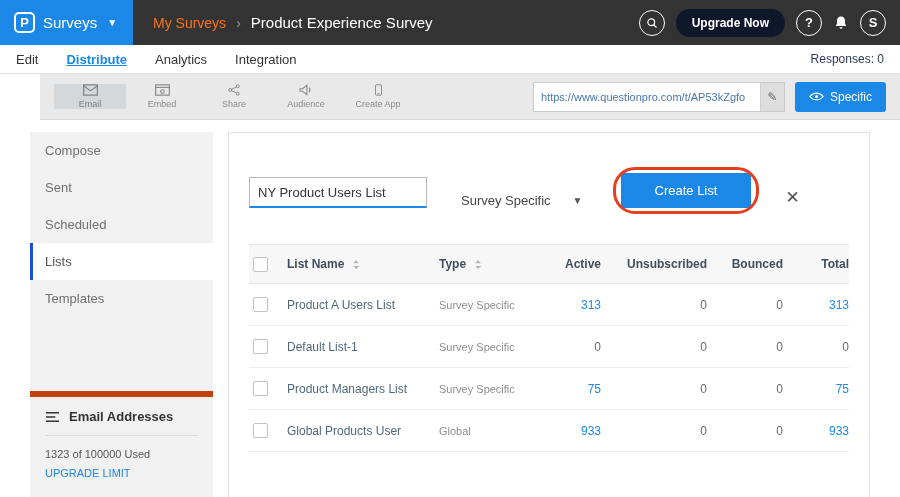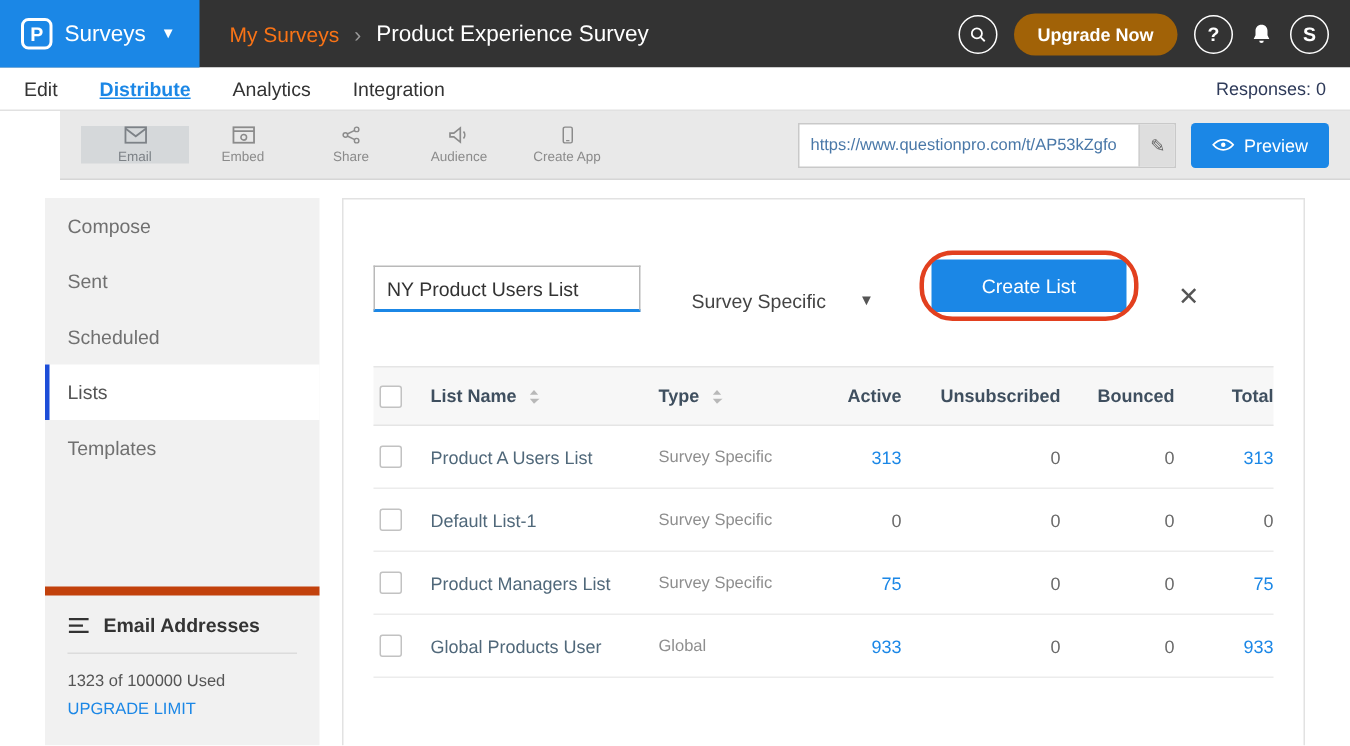--- a/index.html
+++ b/index.html
@@ -14,21 +14,21 @@
     color:#fff; font-weight:bold; font-size:13px; display:grid; place-items:center; }
   .logo-text { color:#fff; font-size:15px; }
   .logo-caret { color:#fff; font-size:10px; margin-left:2px; }
   .breadcrumb { display:flex; align-items:center; gap:10px; margin-left:20px; font-size:14px; }
   .bc-parent { color:#f97316; cursor:pointer; }
   .bc-sep { color:#9a9a9a; font-size:14px; }
   .bc-current { color:#ffffff; font-size:15px; }
   .topbar-right { margin-left:auto; display:flex; align-items:center; gap:11px; padding-right:14px; }
   .circle-btn { width:26px; height:26px; border:1.5px solid #fff; border-radius:50%;
     display:grid; place-items:center; color:#fff; font-size:13px; font-weight:bold; cursor:pointer; }
-  .upgrade-btn { background:#a16207; color:#fff; font-size:12px; font-weight:bold;
+  .upgrade-btn { background:#0f172a; color:#fff; font-size:12px; font-weight:bold;
     padding:7px 16px; border:none; border-radius:14px; cursor:pointer; }
   .bell-wrap { display:grid; place-items:center; cursor:pointer; }
 
   
   .navbar { height:29px; background:#fff; border-bottom:1px solid #e1e1e1;
     display:flex; align-items:center; padding:0 16px; }
   .nav-tab { font-size:13px; color:#333; margin-right:28px; cursor:pointer;text-align:right; }
   .nav-tab.active { color:#1b87e6; font-weight:bold; text-decoration:underline; }
   .responses { margin-left:auto; font-size:12px; color:#2e3a59; }
 
@@ -187,21 +187,21 @@
     <input class="url-input" readonly="" value="https://www.questionpro.com/t/AP53kZgfo" style="">
     <span class="url-edit">
         <span>✎</span>
       </span>
   </div>
   <button class="preview-btn">
     <svg viewBox="0 0 18 10" width="15" height="9">
         <path d="M1 5c2.5-3 5-4 8-4s5.5 1 8 4c-2.5 3-5 4-8 4S3.5 8 1 5z" fill="none" stroke="#fff" stroke-width="1.4"></path>
         <circle cx="9" cy="5" r="1.8" fill="#fff"></circle>
       </svg>
-    <span>Preview</span>
+    <span>Specific</span>
   </button>
 </div>
 
 <div class="content">
 
   <aside class="sidebar">
     <div class="side-item">Compose</div>
     <div class="side-item">Sent</div>
     <div class="side-item">Scheduled</div>
     <div class="side-item active">Lists</div>

